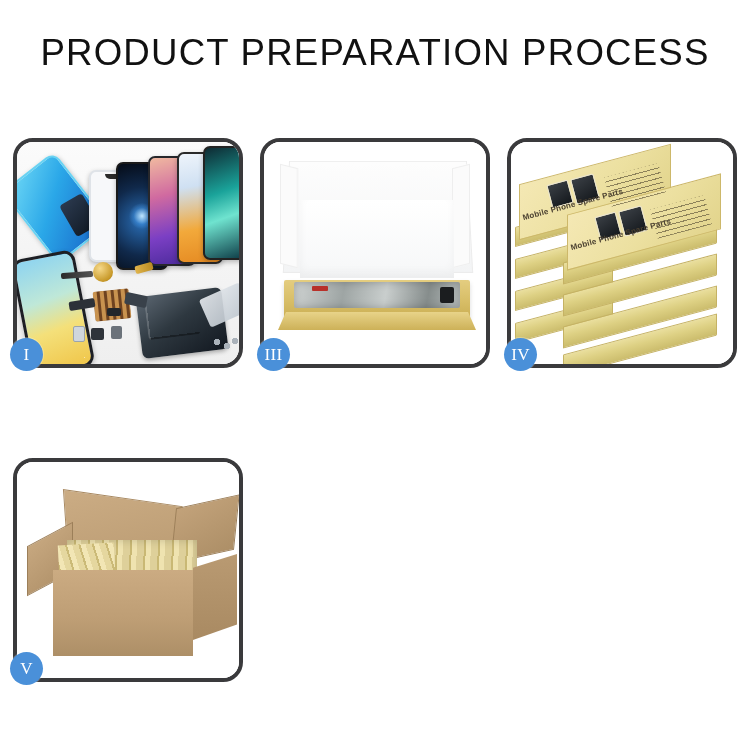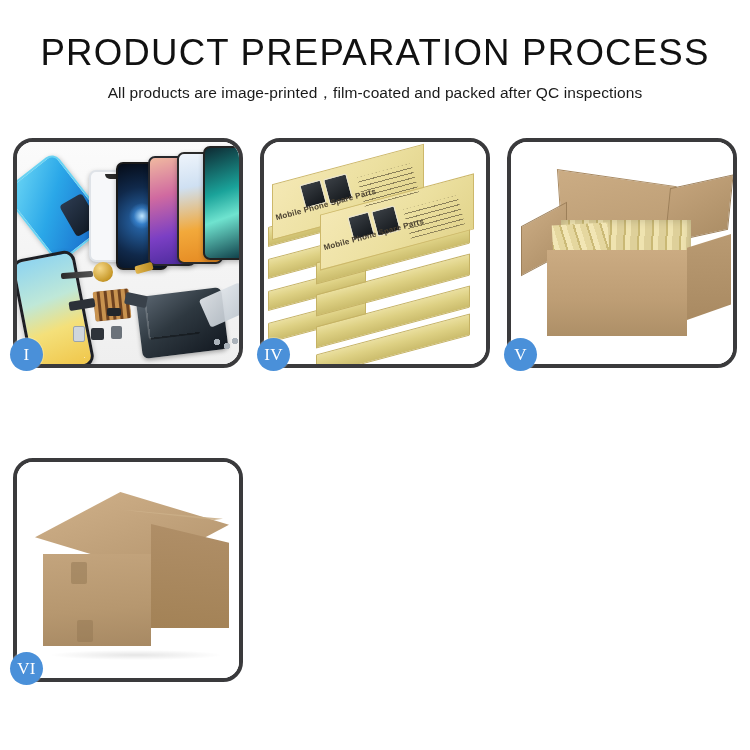--- a/index.html
+++ b/index.html
@@ -432,21 +432,20 @@
   .p6 .shadow{
     position:absolute; left:34px; bottom:18px; width:170px; height:10px;
     background: radial-gradient(ellipse at center, rgba(0,0,0,0.10), rgba(0,0,0,0) 72%);
   }
 </style>
 </head>
 <body>
 
 <div class="header">
   <div class="title">PRODUCT PREPARATION PROCESS</div>
-  <div class="subtitle">All products are image-printed，film-coated and packed after QC inspections</div>
 </div>
 
 <div class="grid">
 
   <div class="panel">
     <div class="panel-inner p1">
       <div class="ph ph-tilt"></div>
       <div class="ph ph-white"></div>
       <div class="ph ph-dark"></div>
       <div class="ph ph-purple"></div>
@@ -464,20 +463,32 @@
       <div class="sp-b"></div>
       <div class="sp-c"></div>
       <div class="sp-d"></div>
       <div class="tool"></div>
       <div class="screws"></div>
     </div>
     <div class="badge">I</div>
   </div>
 
 
+  <div class="panel">
+    <div class="panel-inner p3">
+      <div class="lid-back"></div>
+      <div class="flapL"></div>
+      <div class="flapR"></div>
+      <div class="foam"></div>
+      <div class="tray"></div>
+      <div class="screen-in"></div>
+      <div class="tray-front"></div>
+    </div>
+    <div class="badge">III</div>
+  </div>
 
   <div class="panel">
     <div class="panel-inner p4">
       <div class="stack">
 
         <div class="layer" style="left:4px;  top:72px;  width:96px; height:18px; transform:skewY(-15deg);"></div>
         <div class="layer" style="left:4px;  top:104px; width:96px; height:18px; transform:skewY(-15deg);"></div>
         <div class="layer" style="left:4px;  top:136px; width:96px; height:18px; transform:skewY(-15deg);"></div>
         <div class="layer" style="left:4px;  top:168px; width:96px; height:18px; transform:skewY(-15deg);"></div>
 
@@ -510,26 +521,14 @@
       <div class="flap-left"></div>
       <div class="inner"></div>
       <div class="inner2"></div>
       <div class="flap-front"></div>
       <div class="c-body"></div>
       <div class="c-side"></div>
     </div>
     <div class="badge">V</div>
   </div>
 
-  <div class="panel">
-    <div class="panel-inner p6">
-      <div class="bx-lid"></div>
-      <div class="tape"></div>
-      <div class="bx-front"></div>
-      <div class="bx-right"></div>
-      <div class="tab-a"></div>
-      <div class="tab-b"></div>
-      <div class="shadow"></div>
-    </div>
-    <div class="badge">VI</div>
-  </div>
 
 </div>
 
 </body></html>

